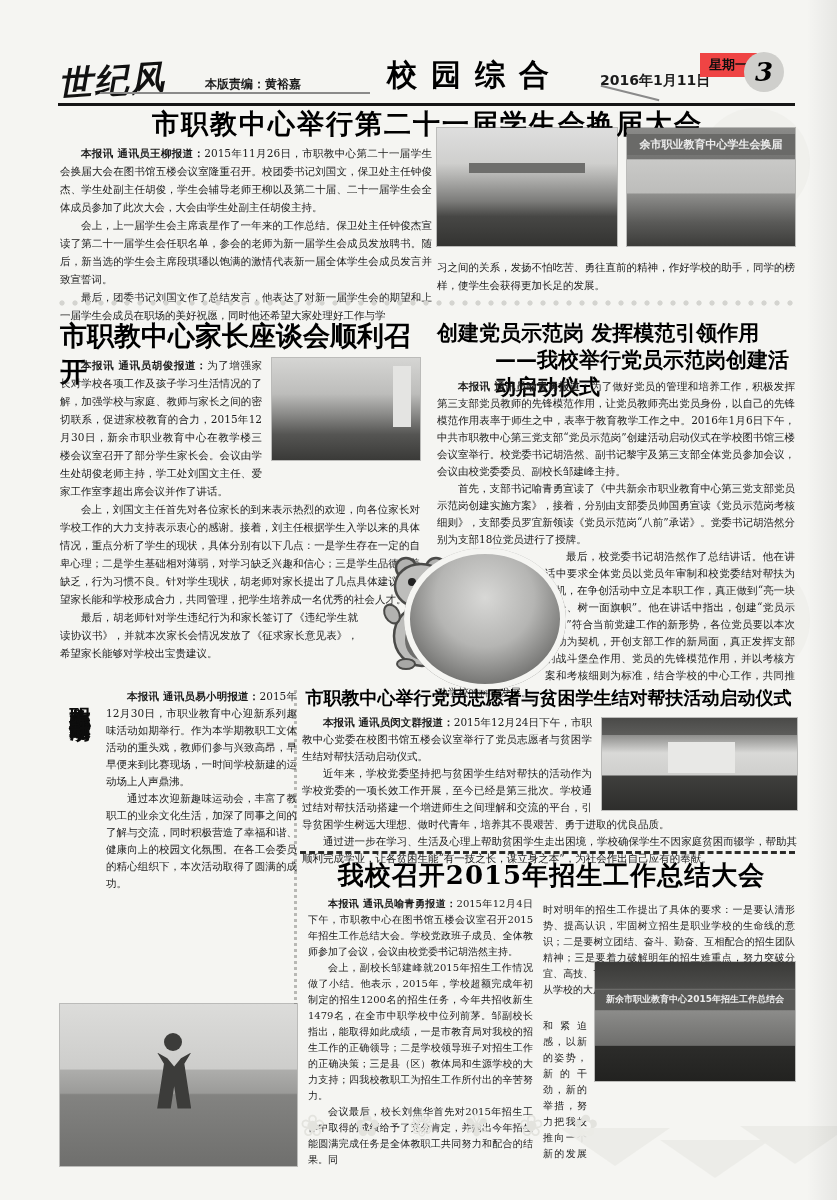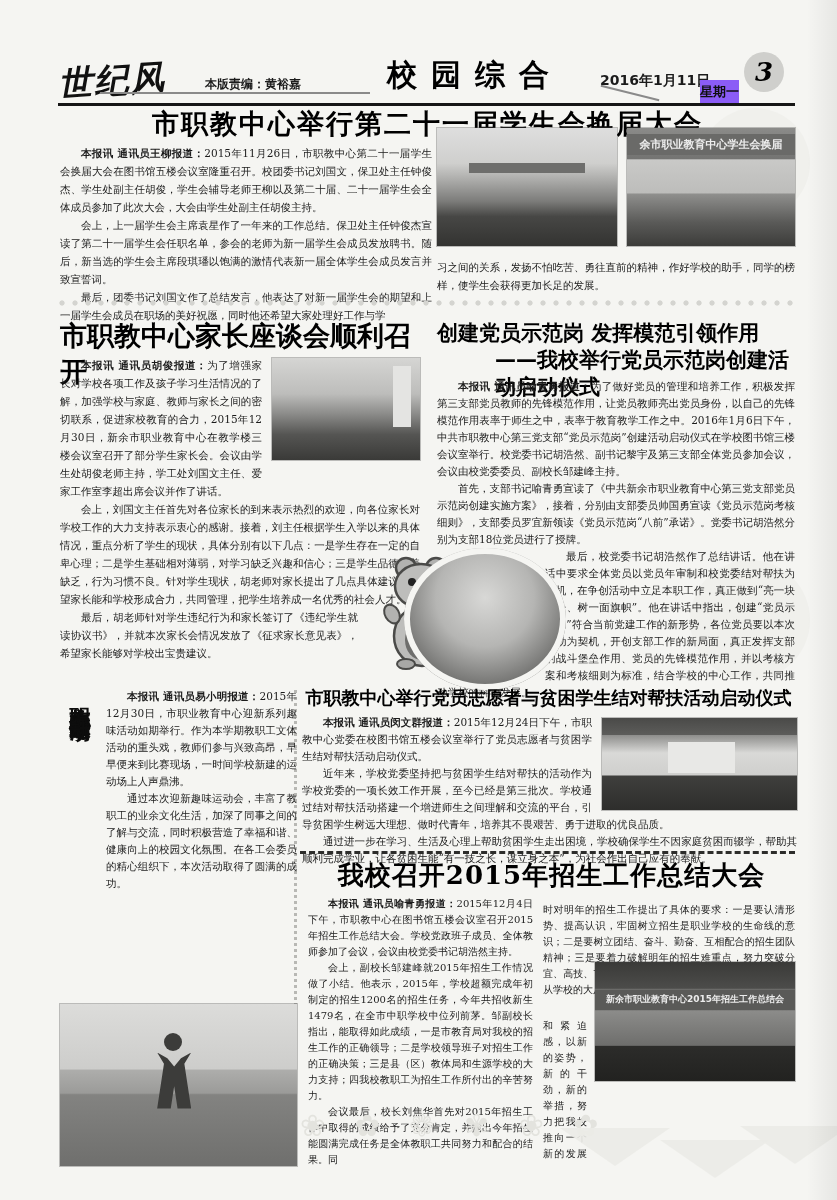--- a/index.html
+++ b/index.html
@@ -10,22 +10,22 @@
   .abs{position:absolute;}
   
   .masthead{left:58px;top:58px;font-size:34px;font-style:italic;font-weight:700;
         font-family:"DejaVu Serif",serif;transform:rotate(-4deg);letter-spacing:2px;color:#111;}
   .editor{left:205px;top:76px;font-size:12px;font-weight:700;font-family:"DejaVu Sans",sans-serif;}
   .hline-left{left:100px;top:92px;width:270px;height:2px;background:#8a8a8a;}
   .hline-right{left:600px;top:92px;width:60px;height:2px;background:#8a8a8a;transform:rotate(14deg);}
   .section-title{left:360px;top:55px;width:230px;text-align:center;font-size:30px;font-weight:900;
         letter-spacing:14px;font-family:"DejaVu Sans","Liberation Sans",sans-serif;color:#000;}
   .issue-date{left:600px;top:72px;font-size:14px;font-weight:700;font-family:"DejaVu Sans",sans-serif;}
-  .weekday{left:700px;top:80px;background:#8b5cf6;color:#0e0e0e;font-size:13px;font-weight:700;
-        padding:3px 0;font-family:"DejaVu Sans",sans-serif;}
+  .weekday{left:700px;top:53px;background:#ef4444;color:#0e0e0e;font-size:13px;font-weight:700;
+        padding:3px 9px;font-family:"DejaVu Sans",sans-serif;}
   .pagenum{left:744px;top:52px;width:40px;height:40px;border-radius:50%;background:#cfcfcc;
         text-align:center;line-height:40px;font-size:26px;font-weight:700;font-style:italic;color:#000;}
   .top-rule{left:58px;top:103px;width:737px;height:3px;background:#161616;}
   
   .headline-kai{font-family:"DejaVu Serif",serif;font-weight:900;color:#000;}
   .headline-hei{font-family:"DejaVu Sans","Liberation Sans",sans-serif;font-weight:900;color:#000;}
   .body-txt p{margin:0;text-indent:2em;text-align:justify;}
   .body-txt p.noindent{text-indent:0;margin-top:6px;}
   .lead{font-weight:700;}
   .b10{font-size:10.5px;line-height:17px;}

